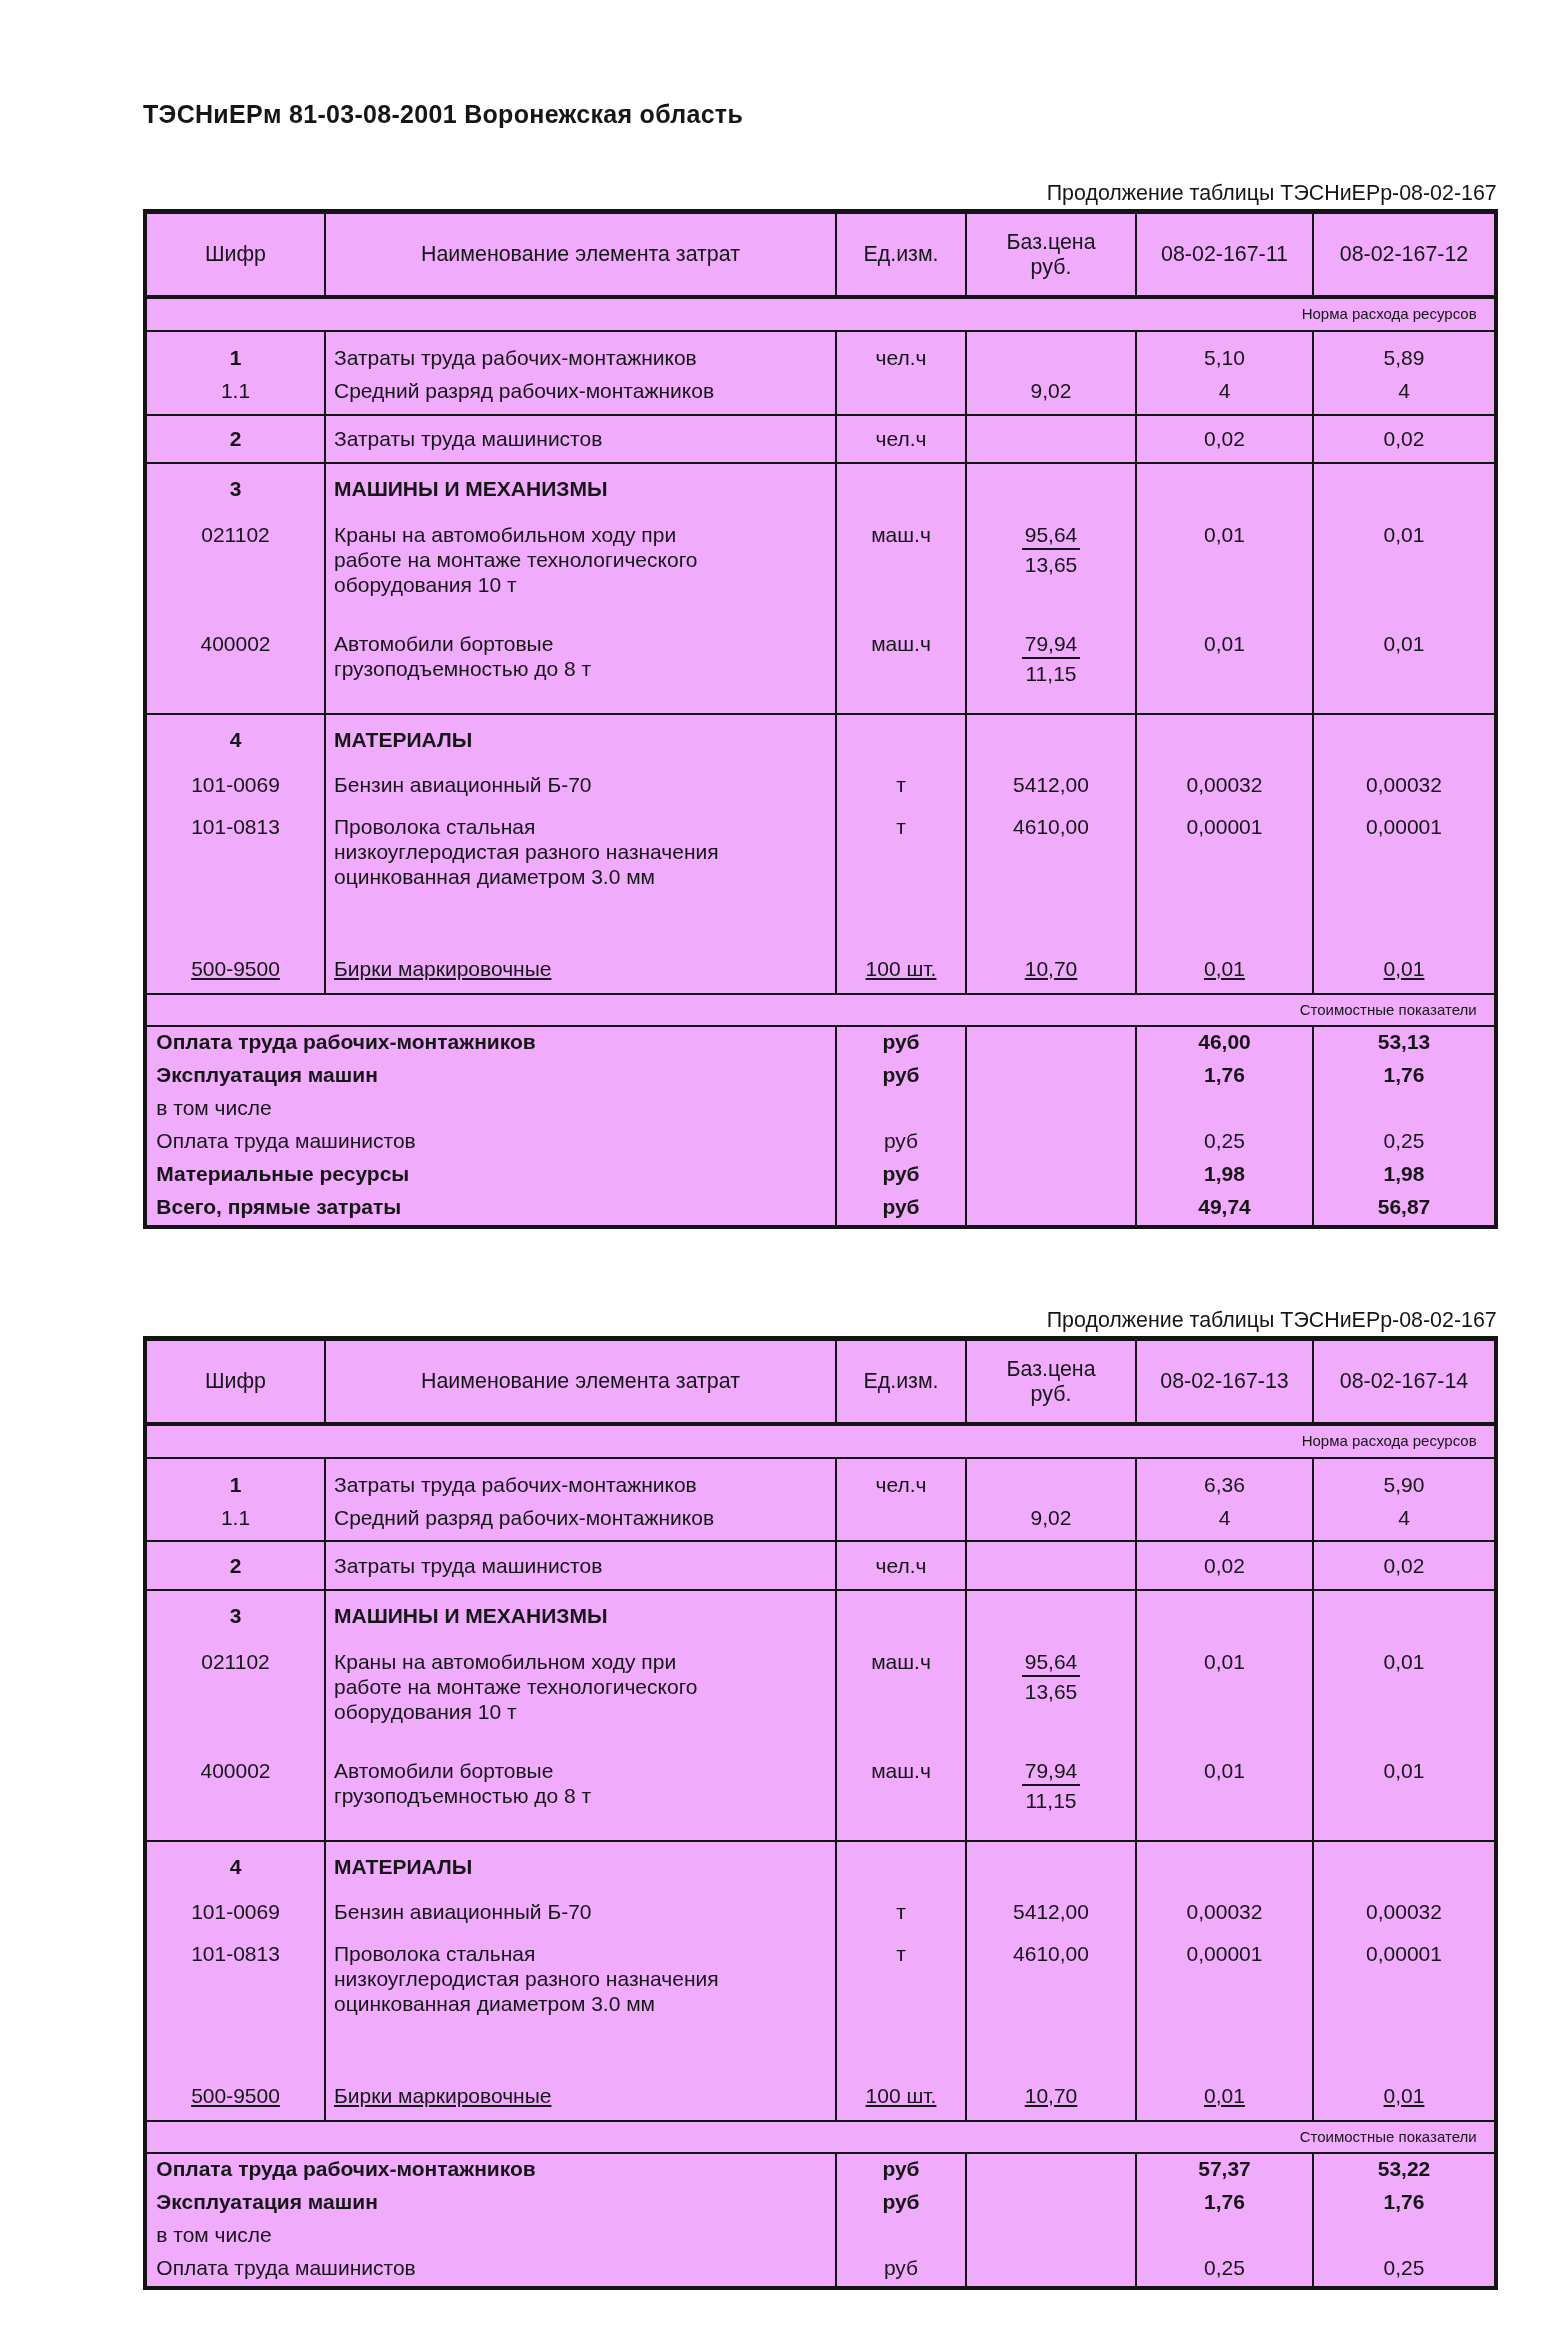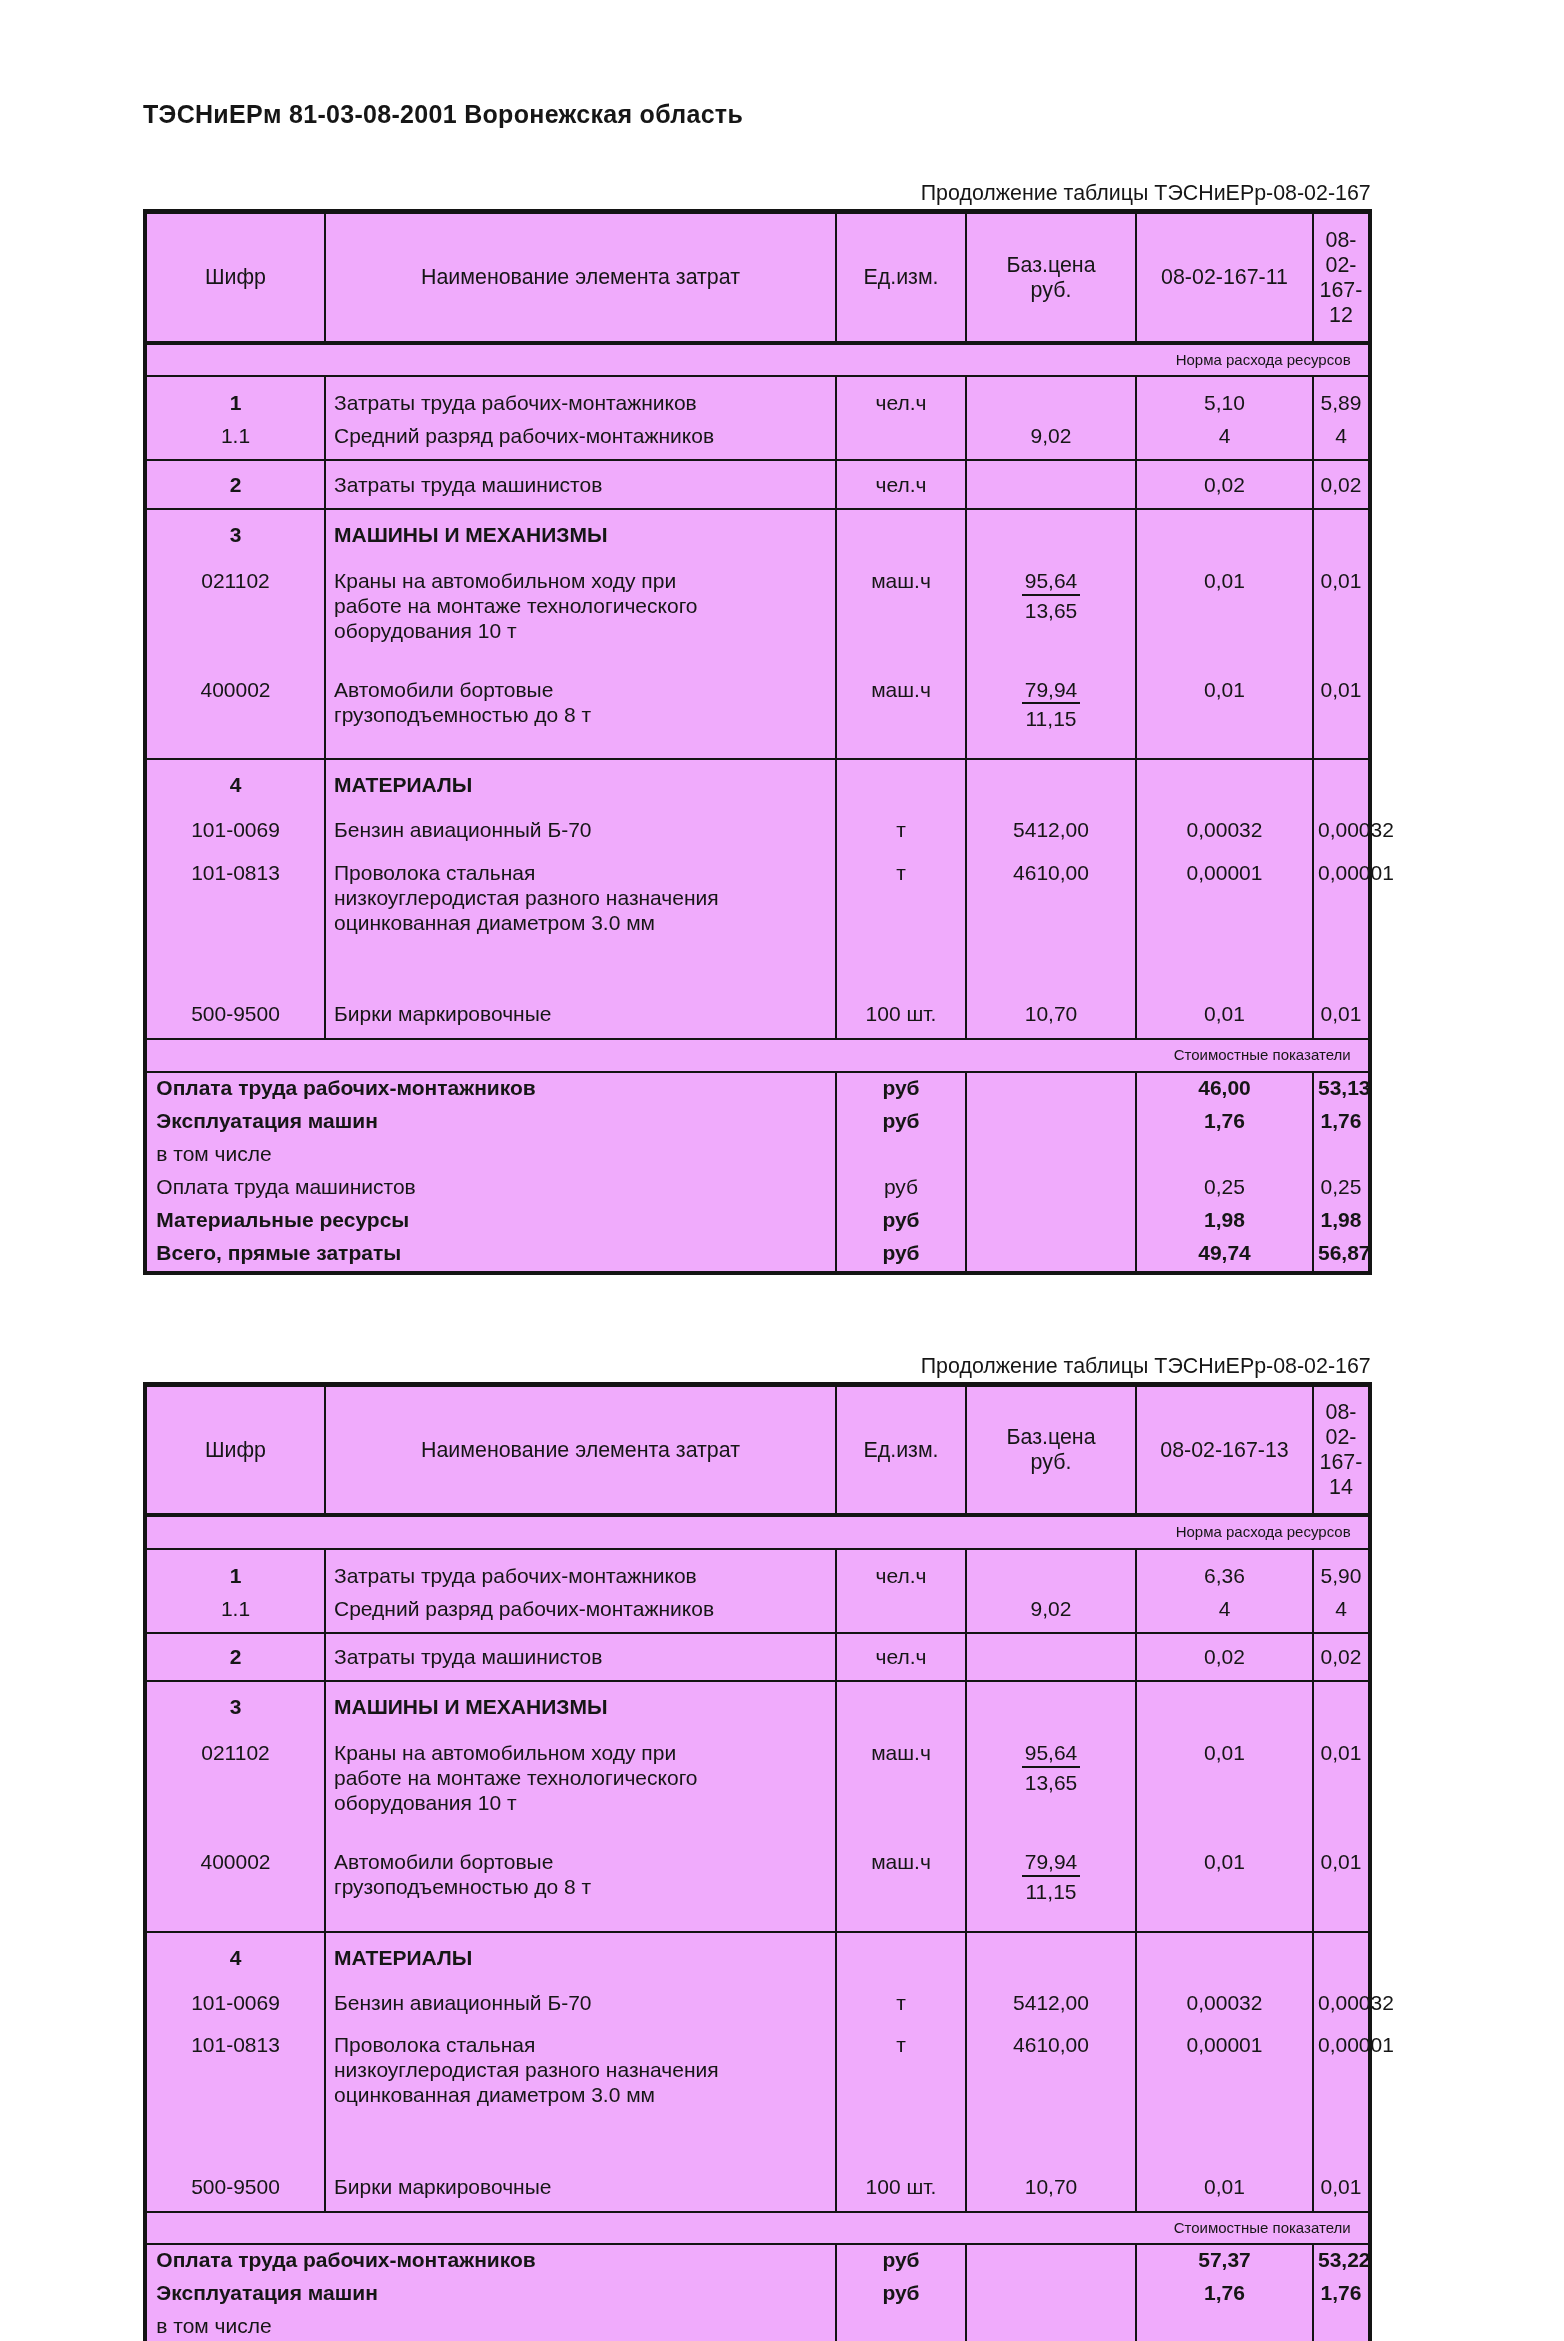--- a/index.html
+++ b/index.html
@@ -4,21 +4,21 @@
 <style>
   * { box-sizing: border-box; margin: 0; padding: 0; }
   html,body { background:#ffffff; }
   body {
     width: 1564px; height: 2342px; position: relative;
     color: #161616;
     font-family: "Liberation Sans", "DejaVu Sans", sans-serif;
   }
   .page { position:absolute; inset:0; padding: 100px 0 0 143px; }
   .doc-header { font-size: 25px; font-weight: bold; letter-spacing: 0.3px; }
-  .table-block { width: 1229px; }
+  .table-block { width: 1355px; }
   .caption { text-align: right; font-size: 21.4px; padding-right: 1.3px; margin-bottom: 3.3px; }
   .cap1 { margin-top: 52px; }
   .cap2 { margin-top: 79px; }
 
   .tbl { border: 4px solid #141414; border-top-width: 5.3px; background:#f0abfc; }
   .grid { display: grid; grid-template-columns: 179px 511px 130px 170px 177px 1fr; font-size: 21px; line-height: 25px; }
   .cr   { grid-template-columns: 690px 130px 170px 177px 1fr; }
 
   .cell { border-right: 2px solid #141414; padding: 8px 4px; }
   .cell.last, .grid .cell:last-child { border-right: none; }
@@ -43,21 +43,21 @@
 
   
   .row-1    .cell { padding-top:13.3px; padding-bottom:4px; }
   .row-11   .cell { padding-top:4px;  padding-bottom:10.7px; }
   .row-2    .cell { padding-top:10.7px; padding-bottom:10.7px; }
   .row-sec  .cell { padding-top:12px; padding-bottom:8px; }
   .row-mach1 .cell { padding-top:13.3px; padding-bottom:23px; }
   .row-mach2 .cell { padding-top:10.7px; padding-bottom:27px; }
   .row-mat1 .cell { padding-top:12px; padding-bottom:8px; }
   .row-mat2 .cell { padding-top:9.3px; padding-bottom:56px; }
-  .row-mat3 .cell { padding-top:10.7px; padding-bottom:12px; }
+  .row-mat3 .cell { padding-top:10.7px; padding-bottom:12px;text-decoration:underline; }
 
   .cr .cell { padding-top: 2px; padding-bottom: 6px; }
   .c-cname { padding-left: 9.3px; }
 </style>
 </head>
 <body>
 
 <div class="page">
   <div class="doc-header">ТЭСНиЕРм 81-03-08-2001 Воронежская область</div>
 

